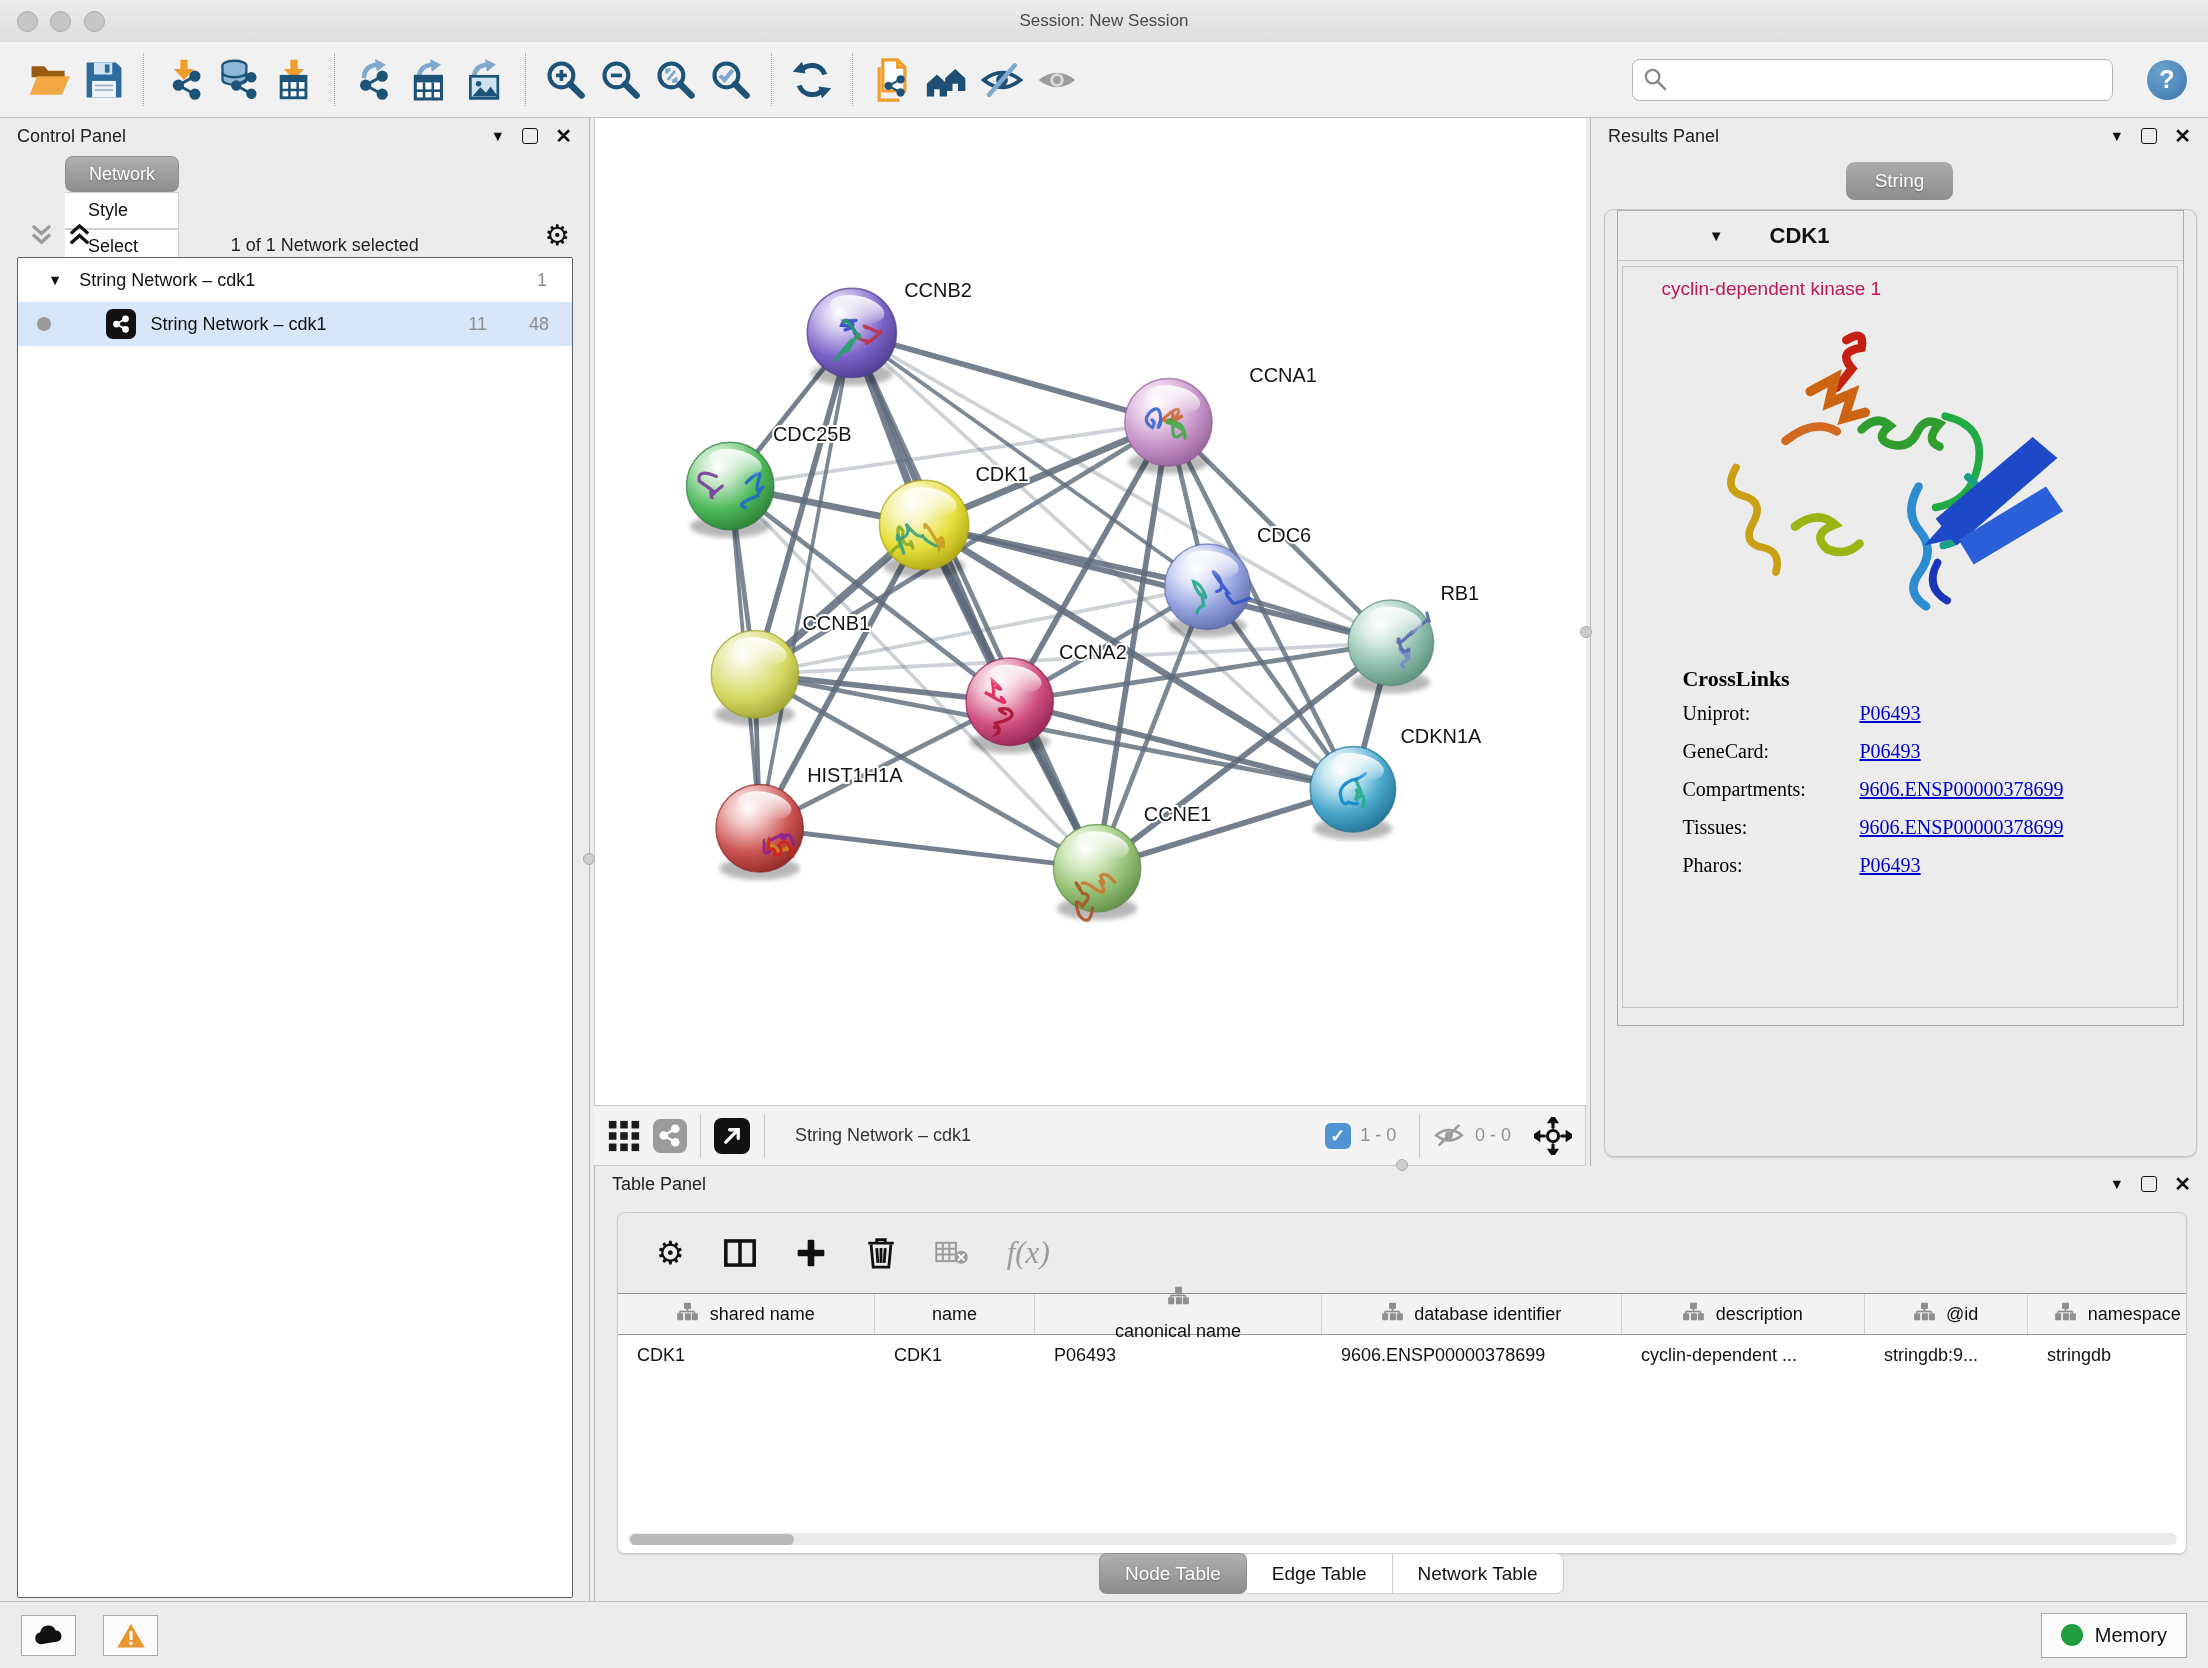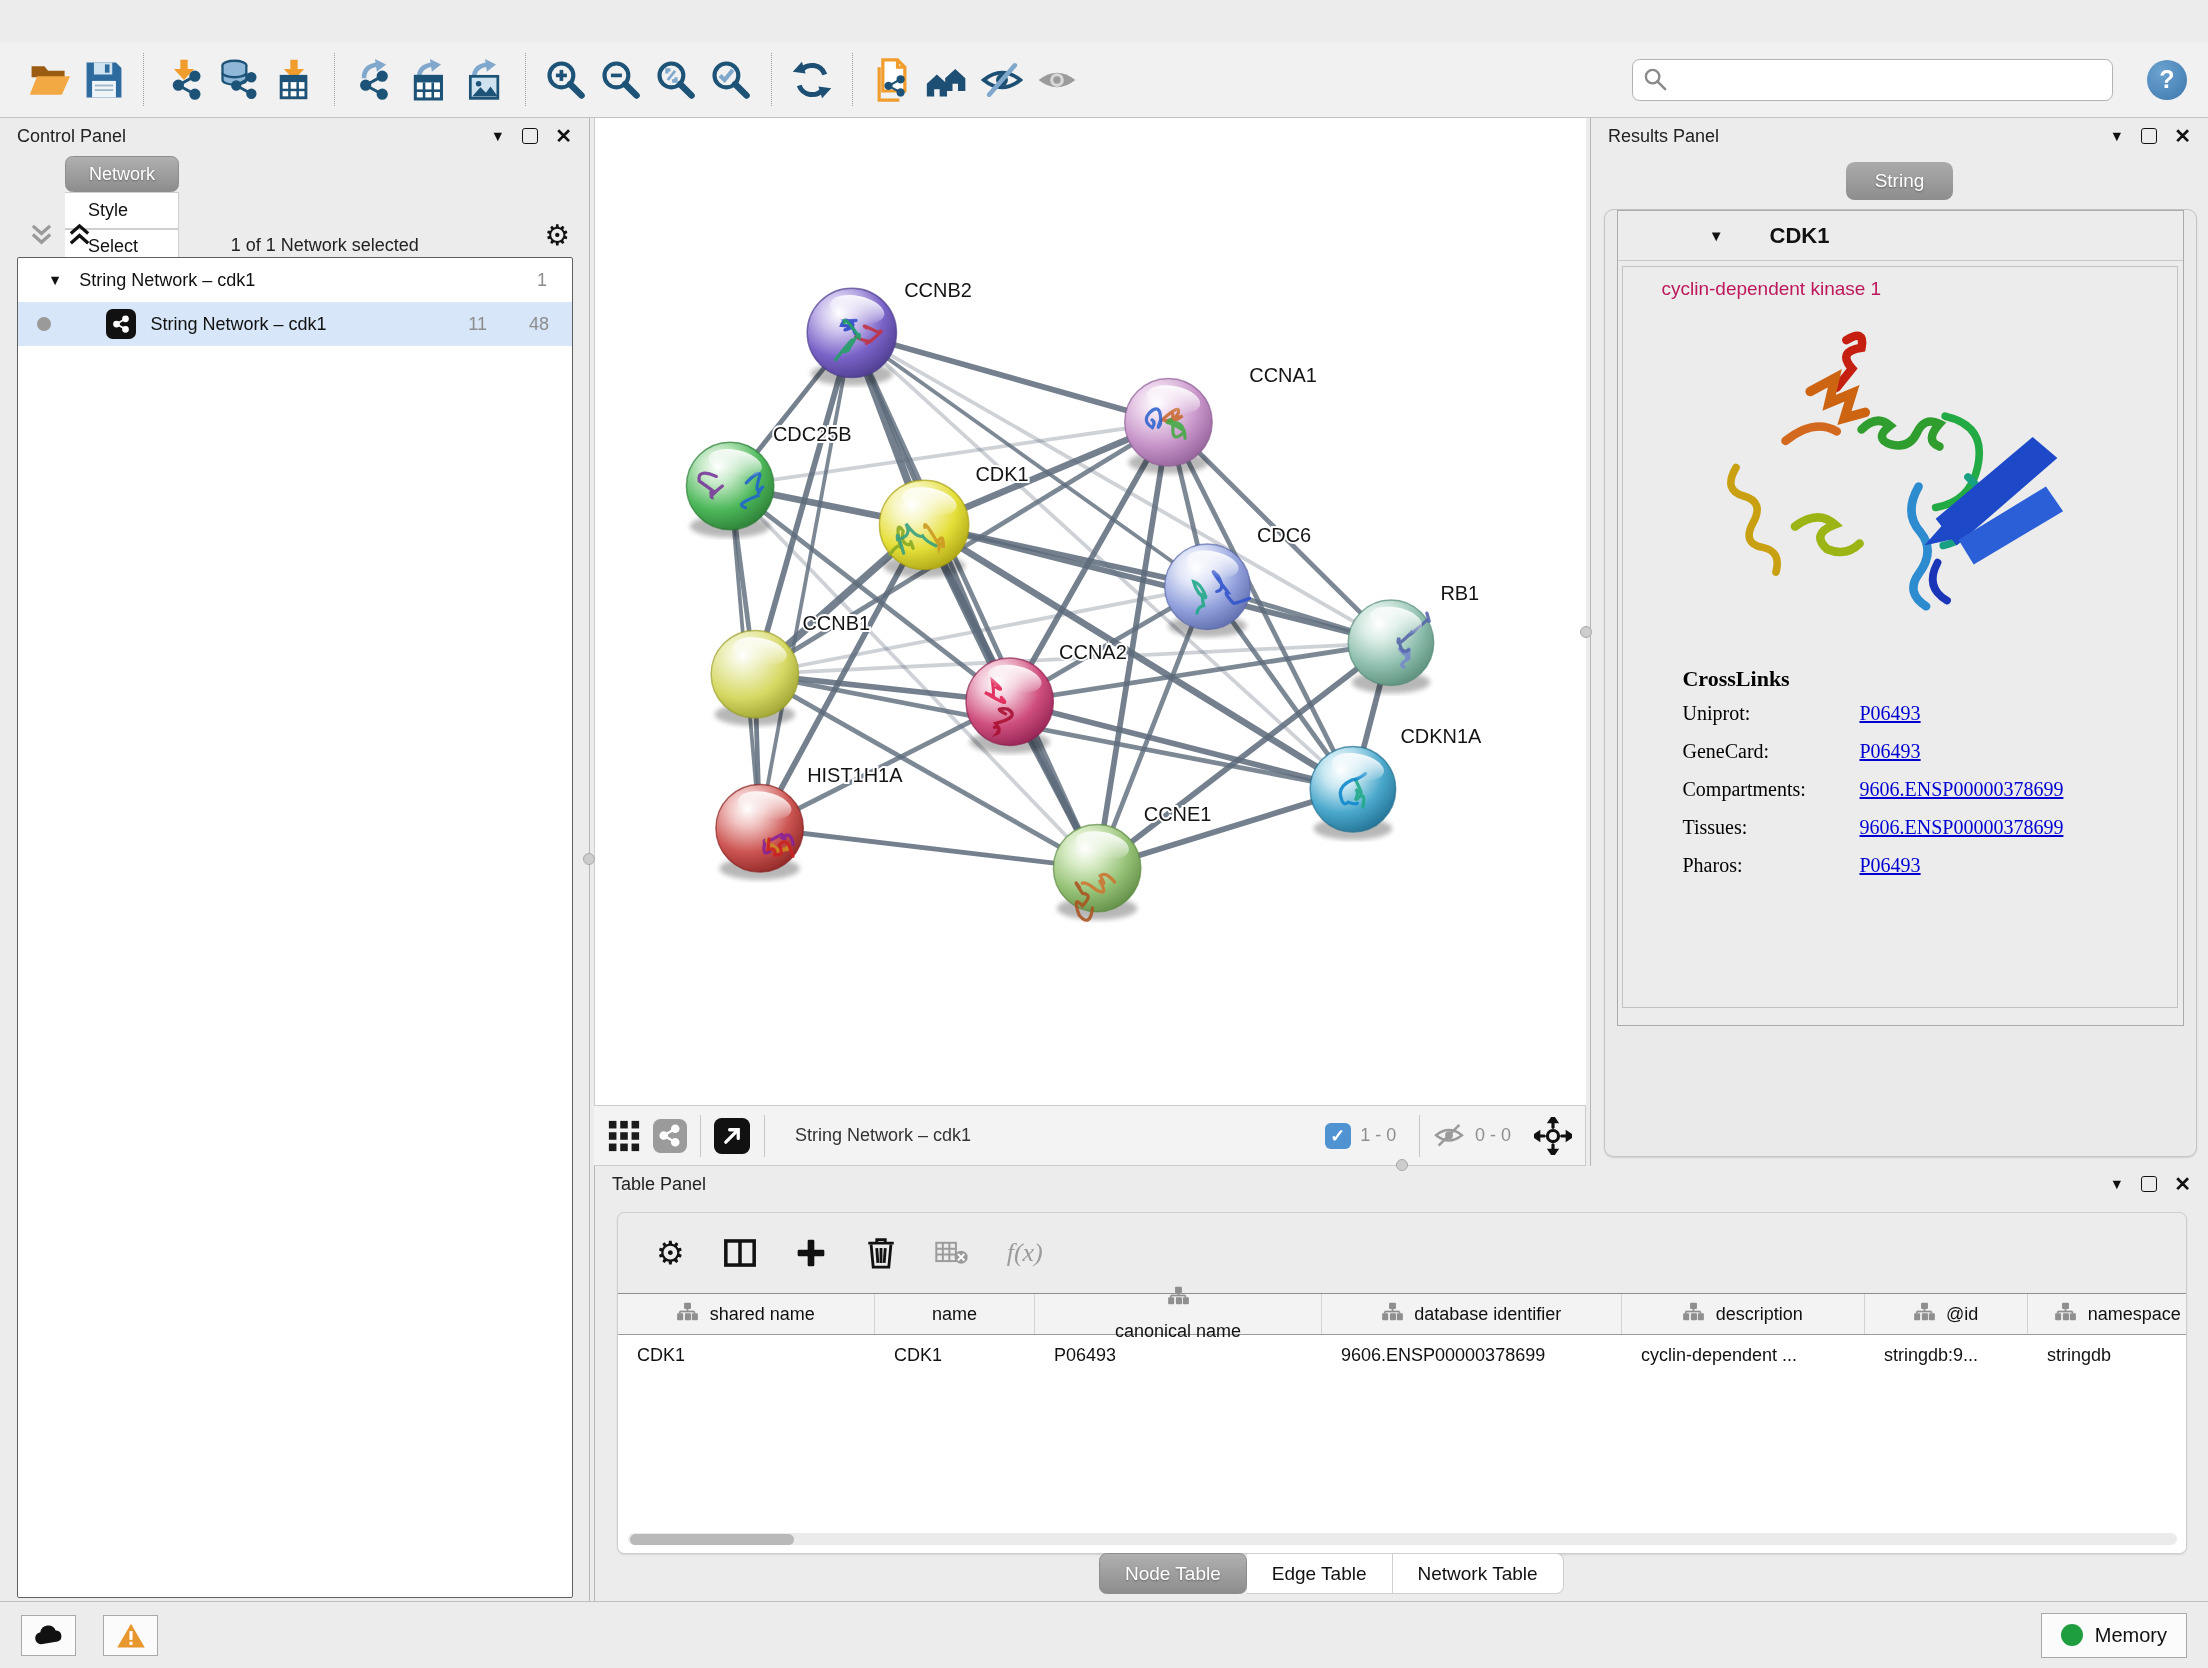--- a/index.html
+++ b/index.html
@@ -88,20 +88,28 @@
   .sb-btn{width:55px;height:41px;border:1.9px solid #a9a9a9;background:#fbfbfb;display:flex;align-items:center;justify-content:center;box-sizing:border-box;}
   .memory-btn{margin-left:auto;height:45px;border:1.9px solid #a9a9a9;background:#fbfbfb;display:flex;align-items:center;gap:11.4px;padding:0 19px;box-sizing:border-box;font-size:20px;color:#111;}
   .mem-dot{width:22px;height:22px;border-radius:50%;}
   .split-dot{position:absolute;width:12.4px;height:12.4px;border-radius:50%;background:#cdcdcd;border:1px solid #a9a9a9;box-sizing:border-box;}
 </style>
 </head>
 <body>
 
 <div id="app">
 
+  <div class="titlebar">
+    <div class="traffic">
+      <span></span>
+      <span></span>
+      <span></span>
+    </div>
+    <div class="win-title">Session: New Session</div>
+  </div>
 
   <div class="toolbar" id="toolbar">
     <div class="tb-btn">
         <svg viewBox="0 0 48 48">
           <path d="M5 9 h14 l4 5 h18 v7 H5 z" fill="#9a5c10"></path>
           <path d="M3 40 L11 20 h36 L38 40 Z" fill="#f2a943"></path>
         </svg>
       </div>
       <div class="tb-btn">
         <svg viewBox="0 0 48 48">
@@ -713,21 +721,21 @@
             <g stroke="#9b9b9b" stroke-width="3" fill="none">
               <rect x="2" y="4" width="30" height="28"></rect>
               <line x1="2" y1="13" x2="32" y2="13"></line>
               <line x1="2" y1="22" x2="32" y2="22"></line>
               <line x1="12" y1="4" x2="12" y2="32"></line>
               <line x1="22" y1="4" x2="22" y2="32"></line>
             </g>
             <circle cx="40" cy="26" r="10" fill="#9b9b9b"></circle>
             <path d="M35 21 l10 10 M45 21 l-10 10" stroke="#fff" stroke-width="3"></path>
           </svg>
-        <span style="font-family:'Liberation Serif',serif;font-style:italic;font-size:26px;color:#9b9b9b">f(x)</span>
+        <span style="font-family:'Liberation Serif',serif;font-style:italic;font-size:31px;color:#9b9b9b">f(x)</span>
       </div>
       <div class="tp-table">
         <div class="th-row" id="th-row">
             <div class="th" style="width: 257px;">
               <span><svg width="21" height="19" viewBox="0 0 24 22">
                   <g fill="#8f8f8f">
                     <rect x="8" y="1" width="8" height="7" rx="1"></rect>
                     <rect x="0" y="13" width="7" height="8" rx="1"></rect>
                     <rect x="9" y="13" width="7" height="8" rx="1"></rect>
                     <rect x="17" y="13" width="7" height="8" rx="1"></rect>

